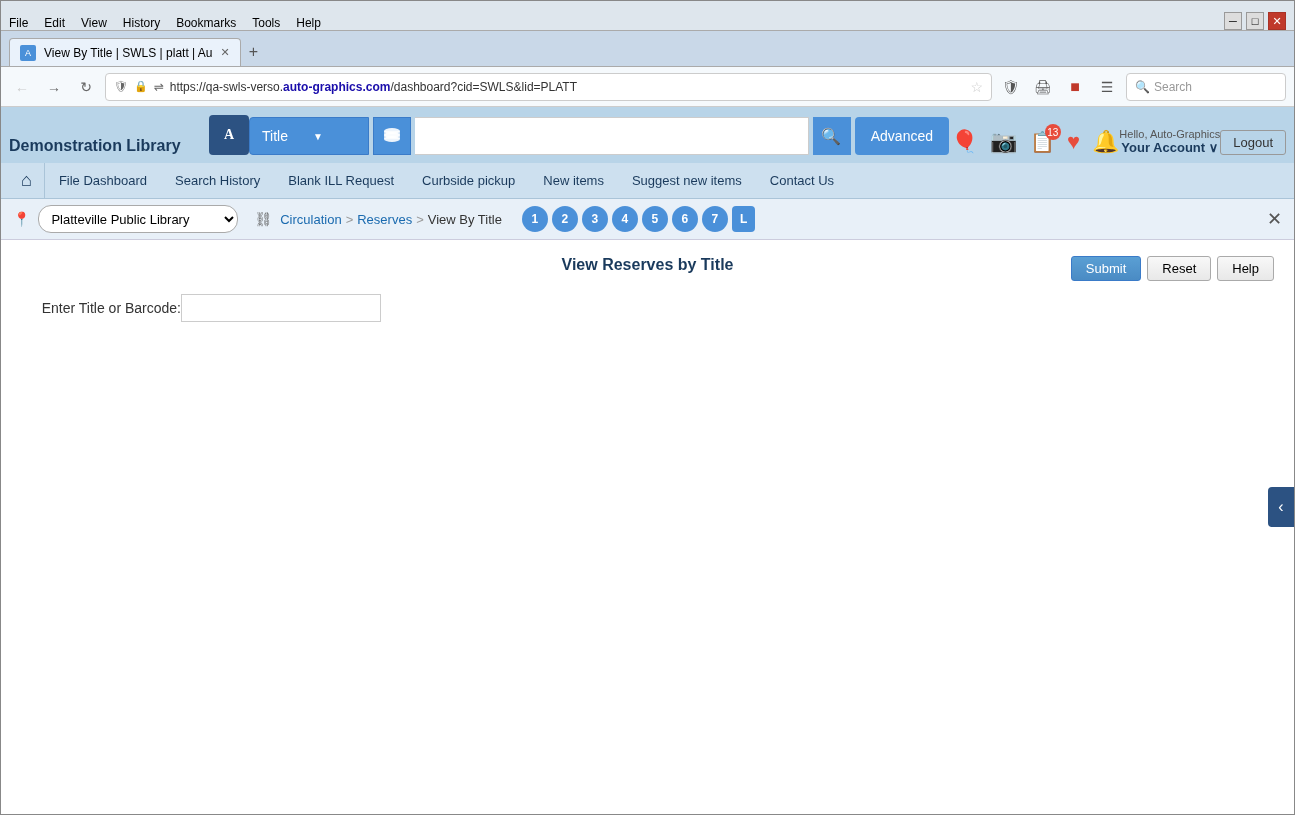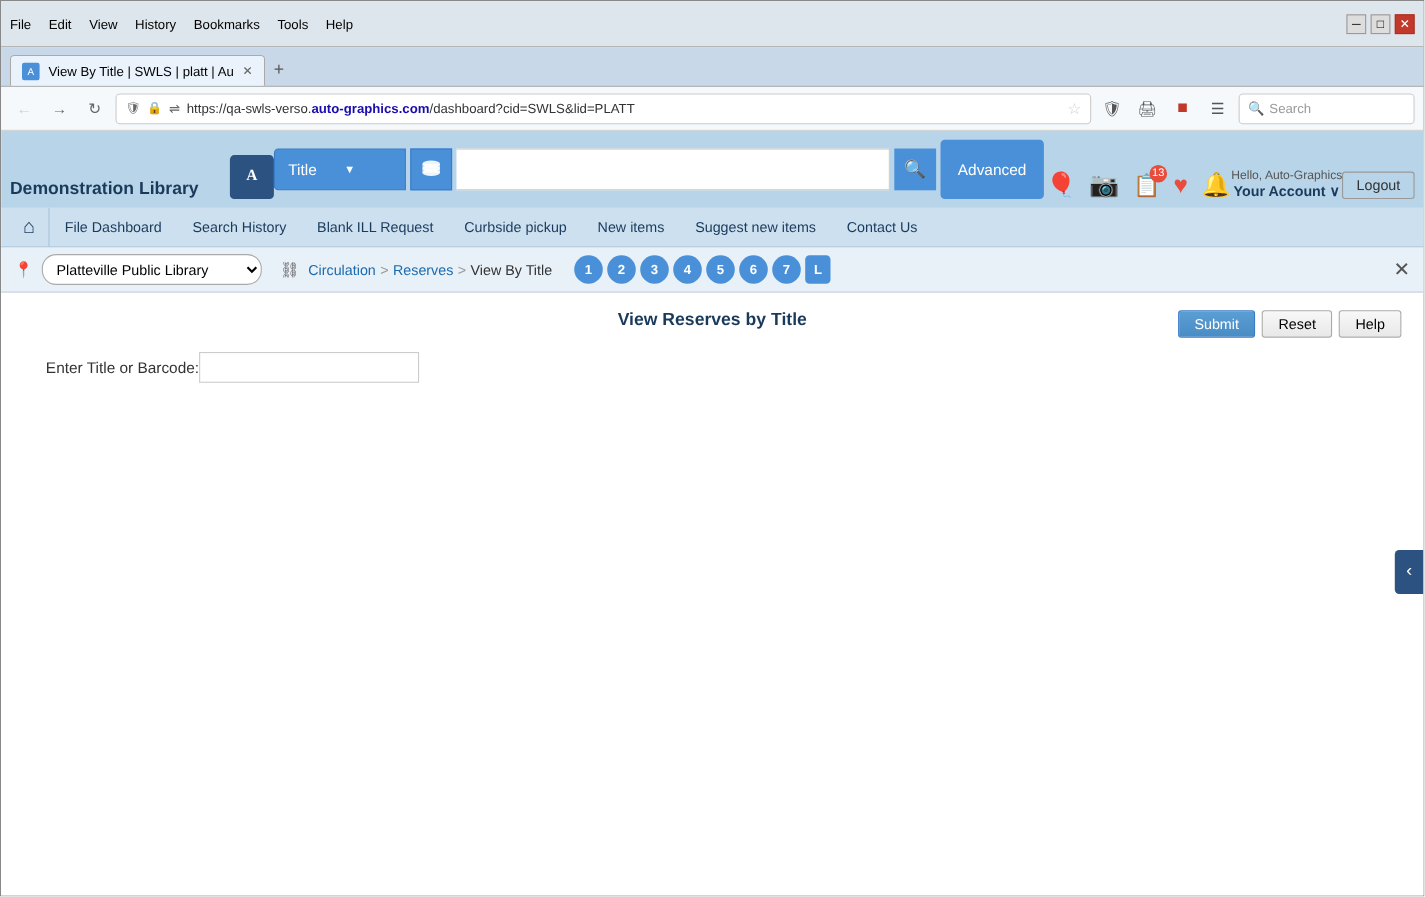--- a/index.html
+++ b/index.html
@@ -1,21 +1,21 @@
 <!DOCTYPE html>
 <html><head>
   <meta charset="utf-8">
   <style>
     * { margin: 0; padding: 0; box-sizing: border-box; }
     body { font-family: Arial, sans-serif; font-size: 13px; background: #fff; width: 1295px; height: 815px; overflow: hidden; }
 
     
     .browser-frame { width: 1295px; height: 815px; display: flex; flex-direction: column; border: 1px solid #888; }
 
-    .title-bar { background: #dee6ed; height: 42px; display: flex; align-items: center; padding: 0 8px; gap: 8px; border-bottom: 1px solid #aaa; }
+    .title-bar { background: #dee6ed; height: 30px; display: flex; align-items: flex-end; padding: 0 8px; gap: 8px; border-bottom: 1px solid #aaa; }
     .title-bar-menu { display: flex; gap: 16px; font-size: 12px; color: #000; }
     .title-bar-menu span { cursor: pointer; }
     .title-bar-controls { margin-left: auto; display: flex; gap: 4px; }
     .win-btn { width: 18px; height: 18px; border: 1px solid #999; display: flex; align-items: center; justify-content: center; font-size: 11px; cursor: pointer; background: #ddd; }
     .win-btn.close { background: #c0392b; color: white; border-color: #a93226; }
 
     .tab-bar { background: #c9d8e8; height: 36px; display: flex; align-items: flex-end; padding: 0 8px; border-bottom: 1px solid #aaa; }
     .tab { background: #eaf2fb; border: 1px solid #aaa; border-bottom: none; border-radius: 4px 4px 0 0; padding: 4px 10px; font-size: 12px; display: flex; align-items: center; gap: 8px; height: 28px; }
     .tab-icon { width: 16px; height: 16px; background: #4a90d9; border-radius: 2px; display: flex; align-items: center; justify-content: center; color: white; font-size: 9px; }
     .tab-close { font-size: 11px; color: #666; cursor: pointer; }
@@ -40,21 +40,21 @@
     .library-title { font-size: 16px; font-weight: bold; color: #1a3a5c; flex: 0 0 auto; min-width: 200px; }
     .logo-icon { width: 40px; height: 40px; background: #2c5282; border-radius: 4px; display: flex; align-items: center; justify-content: center; color: white; font-size: 18px; font-weight: bold; }
 
     .search-bar { display: flex; align-items: center; gap: 4px; flex: 1; max-width: 700px; }
     .search-type-select { background: #4a90d9; color: white; border: 1px solid #3a7bc8; border-radius: 4px 0 0 4px; height: 38px; padding: 0 12px; font-size: 14px; display: flex; align-items: center; gap: 8px; cursor: pointer; min-width: 120px; }
     .search-type-select span { flex: 1; }
     .chevron { font-size: 10px; }
     .search-db-btn { background: #4a90d9; border: 1px solid #3a7bc8; height: 38px; width: 38px; display: flex; align-items: center; justify-content: center; cursor: pointer; color: white; font-size: 18px; }
     .search-input { flex: 1; height: 38px; border: 1px solid #ccc; border-left: none; padding: 0 10px; font-size: 14px; outline: none; }
     .search-btn { background: #4a90d9; border: none; height: 38px; width: 38px; display: flex; align-items: center; justify-content: center; cursor: pointer; color: white; font-size: 16px; }
-    .advanced-btn { background: #4a90d9; color: white; border: none; border-radius: 4px; height: 54px; padding: 0 16px; font-size: 14px; cursor: pointer; }
+    .advanced-btn { background: #4a90d9; color: white; border: none; border-radius: 4px; height: 38px; padding: 0 16px; font-size: 14px; cursor: pointer; }
 
     .header-icons { display: flex; align-items: center; gap: 12px; margin-left: auto; }
     .header-icon-btn { position: relative; cursor: pointer; color: #333; font-size: 22px; display: flex; align-items: center; justify-content: center; }
     .badge { position: absolute; top: -6px; right: -6px; background: #e74c3c; color: white; border-radius: 50%; width: 16px; height: 16px; font-size: 10px; display: flex; align-items: center; justify-content: center; }
     .account-section { text-align: center; font-size: 12px; color: #333; cursor: pointer; }
     .account-section .hello { font-size: 11px; color: #555; }
     .account-section .your-account { font-weight: bold; color: #1a3a5c; font-size: 13px; }
     .logout-btn { background: none; border: 1px solid #999; border-radius: 3px; padding: 4px 12px; cursor: pointer; font-size: 13px; color: #333; }
 
     

